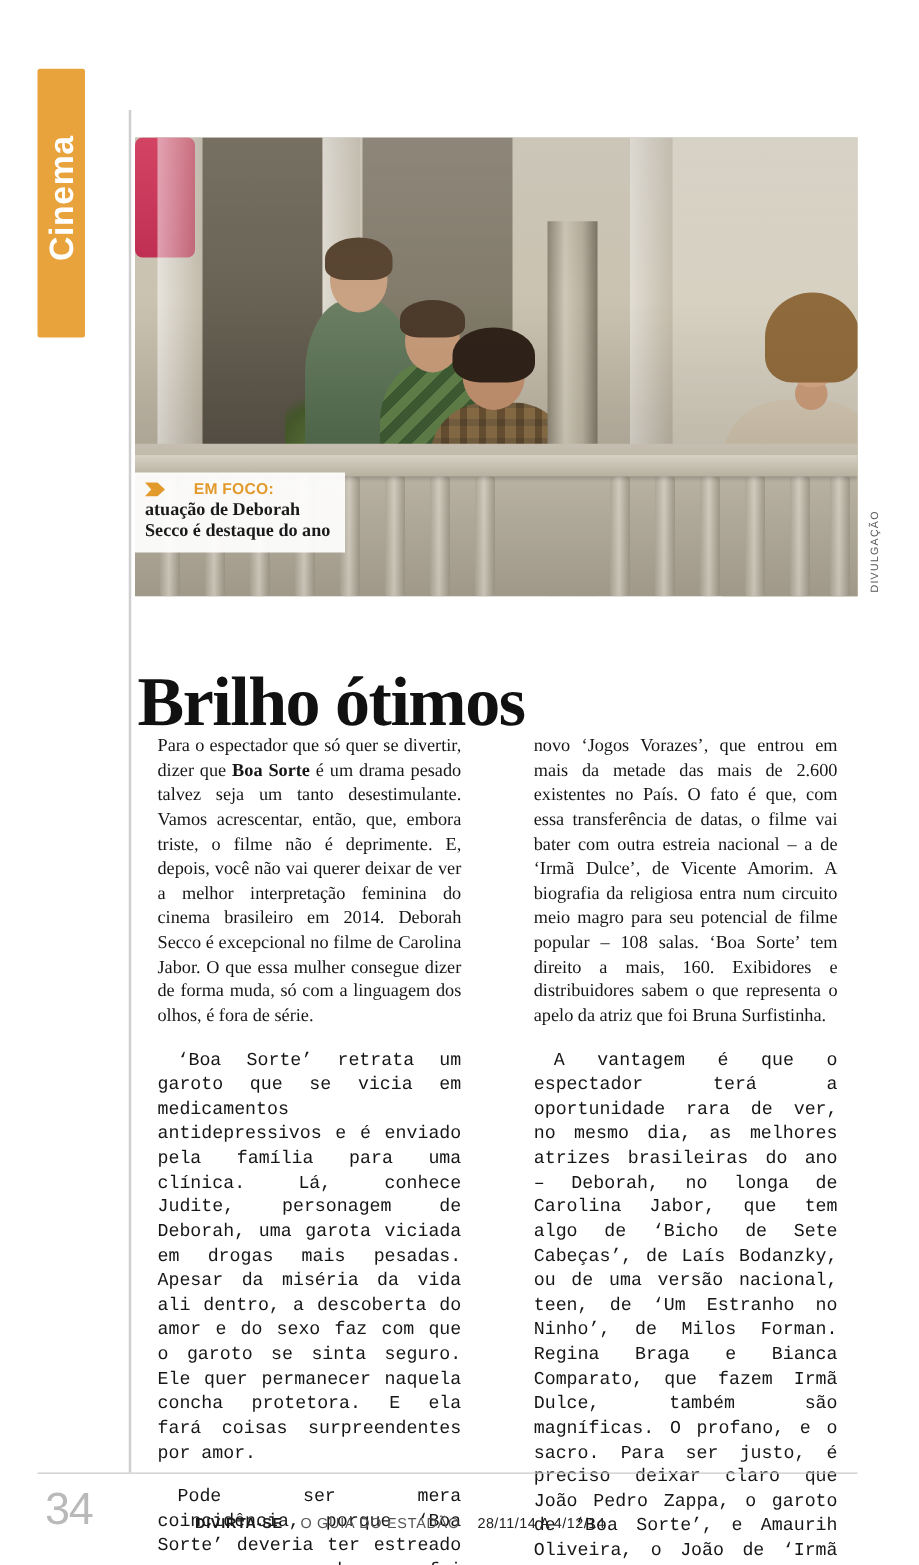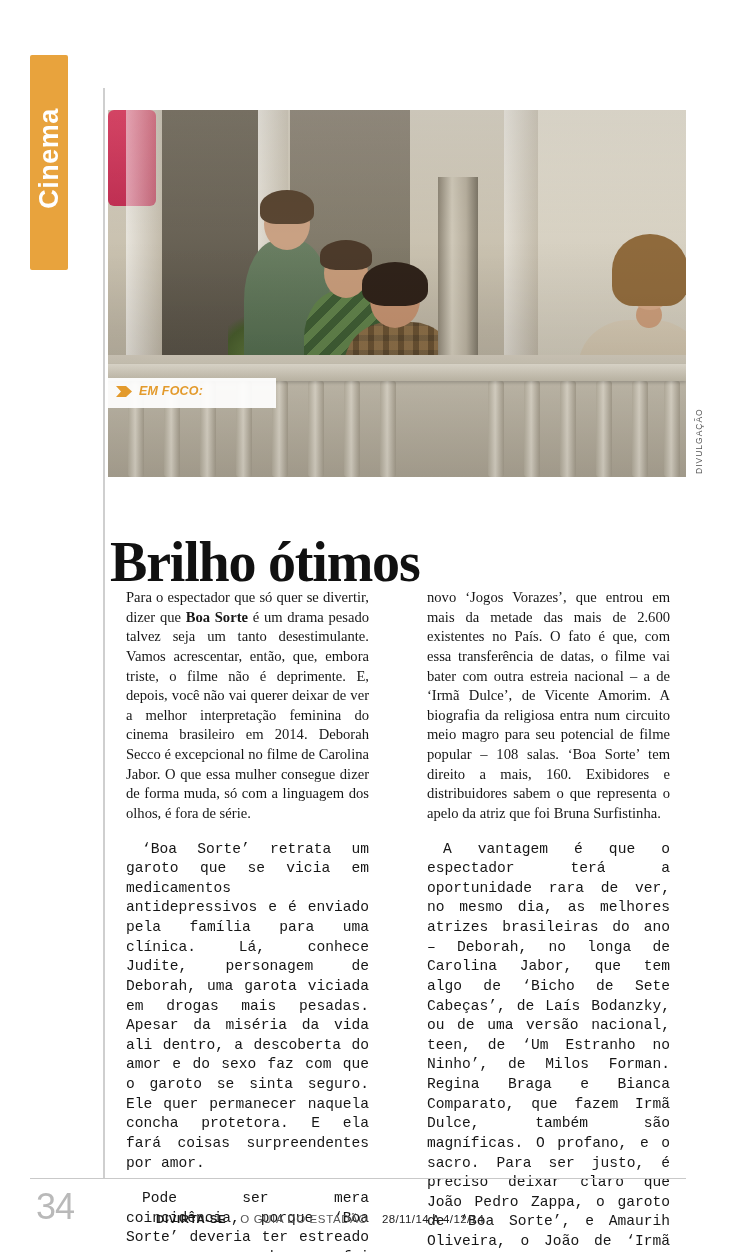--- a/index.html
+++ b/index.html
@@ -168,23 +168,22 @@
     position: absolute;
     left: 108px;
     top: 378px;
     width: 168px;
     background: rgba(255,255,255,.93);
     padding: 6px 8px 8px 8px;
   }
   .emfoco-head {
     display: flex;
     align-items: center;
-    gap: 6px;
+    gap: 22px;
     margin-bottom: 2px;
-    font-style: italic;
   }
   .emfoco-arrow {
     width: 17px;
     height: 13px;
     flex: 0 0 auto;
   }
   .emfoco-title {
     font-family: "Liberation Sans", sans-serif;
     font-weight: bold;
     font-size: 12.5px;
@@ -332,20 +331,21 @@
   <div class="credit-v">DIVULGAÇÃO</div>
 </div>
 
 <div class="emfoco">
   <div class="emfoco-head">
     <svg class="emfoco-arrow" viewBox="0 0 17 13">
       <path d="M0 1 L10 1 L16 6.5 L10 12 L0 12 L5 6.5 Z" fill="#e39a2c"></path>
     </svg>
     <span class="emfoco-title">EM FOCO:</span>
   </div>
+  <div class="emfoco-text">atuação de Deborah Secco é destaque do ano</div>
 </div>
 
 <h1 class="headline">Brilho ótimos</h1>
 
 <div class="body-cols">
   <div class="col">
     <p>Para o espectador que só quer se divertir, dizer que <b>Boa Sorte</b> é um drama pesado talvez seja um tanto desestimulante. Vamos acrescentar, então, que, embora triste, o filme não é deprimente. E, depois, você não vai querer deixar de ver a melhor interpretação feminina do cinema brasileiro em 2014. Deborah Secco é excepcional no filme de Carolina Jabor. O que essa mulher consegue dizer de forma muda, só com a linguagem dos olhos, é fora de série.</p>
     <p>‘Boa Sorte’ retrata um garoto que se vicia em medicamentos antidepressivos e é enviado pela família para uma clínica. Lá, conhece Judite, personagem de Deborah, uma garota viciada em drogas mais pesadas. Apesar da miséria da vida ali dentro, a descoberta do amor e do sexo faz com que o garoto se sinta seguro. Ele quer permanecer naquela concha protetora. E ela fará coisas surpreendentes por amor.</p>
     <p>Pode ser mera coincidência, porque ‘Boa Sorte’ deveria ter estreado na semana passada, mas foi remanejado porque o circuito só tinha espaço para o</p>
   </div>

